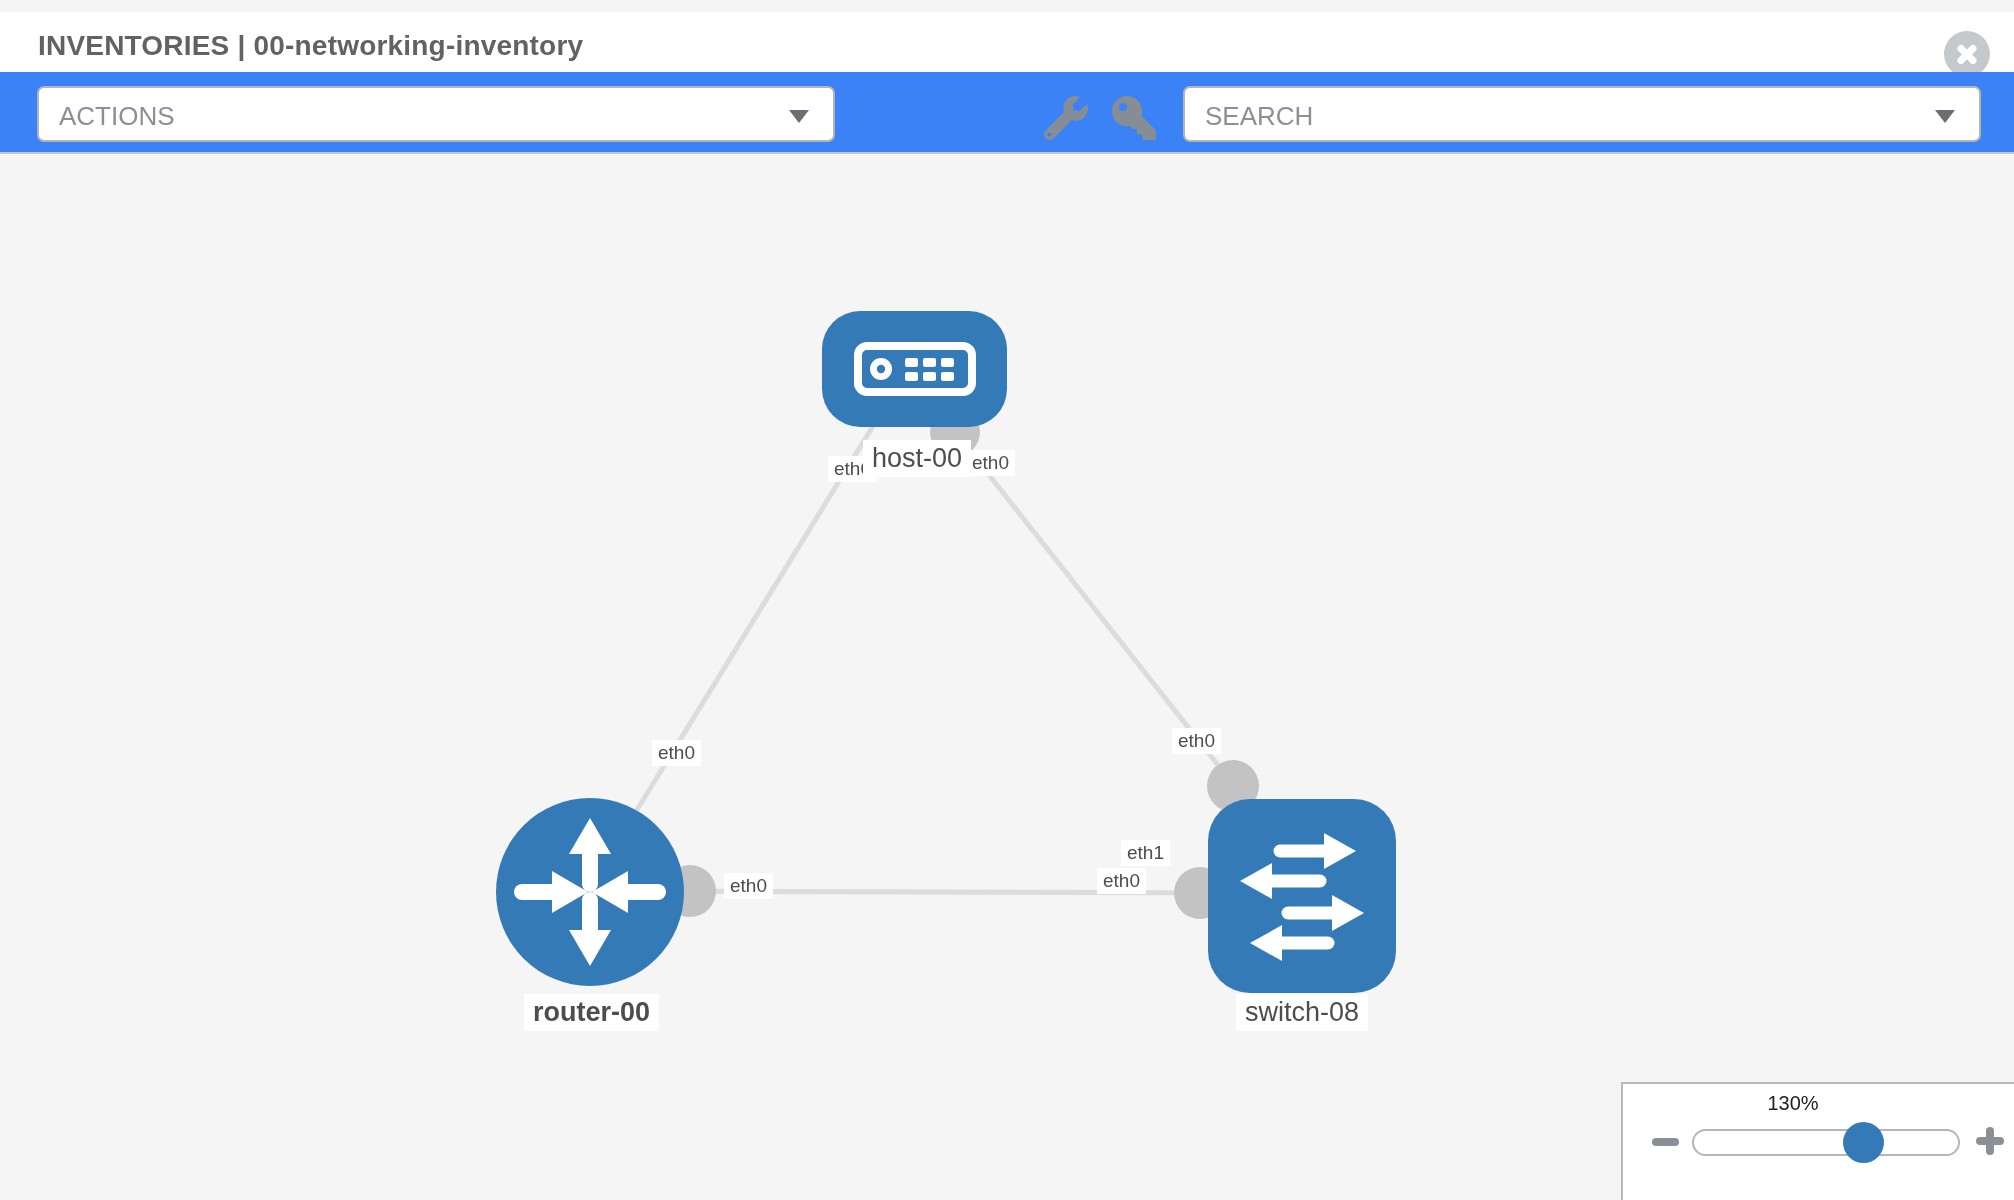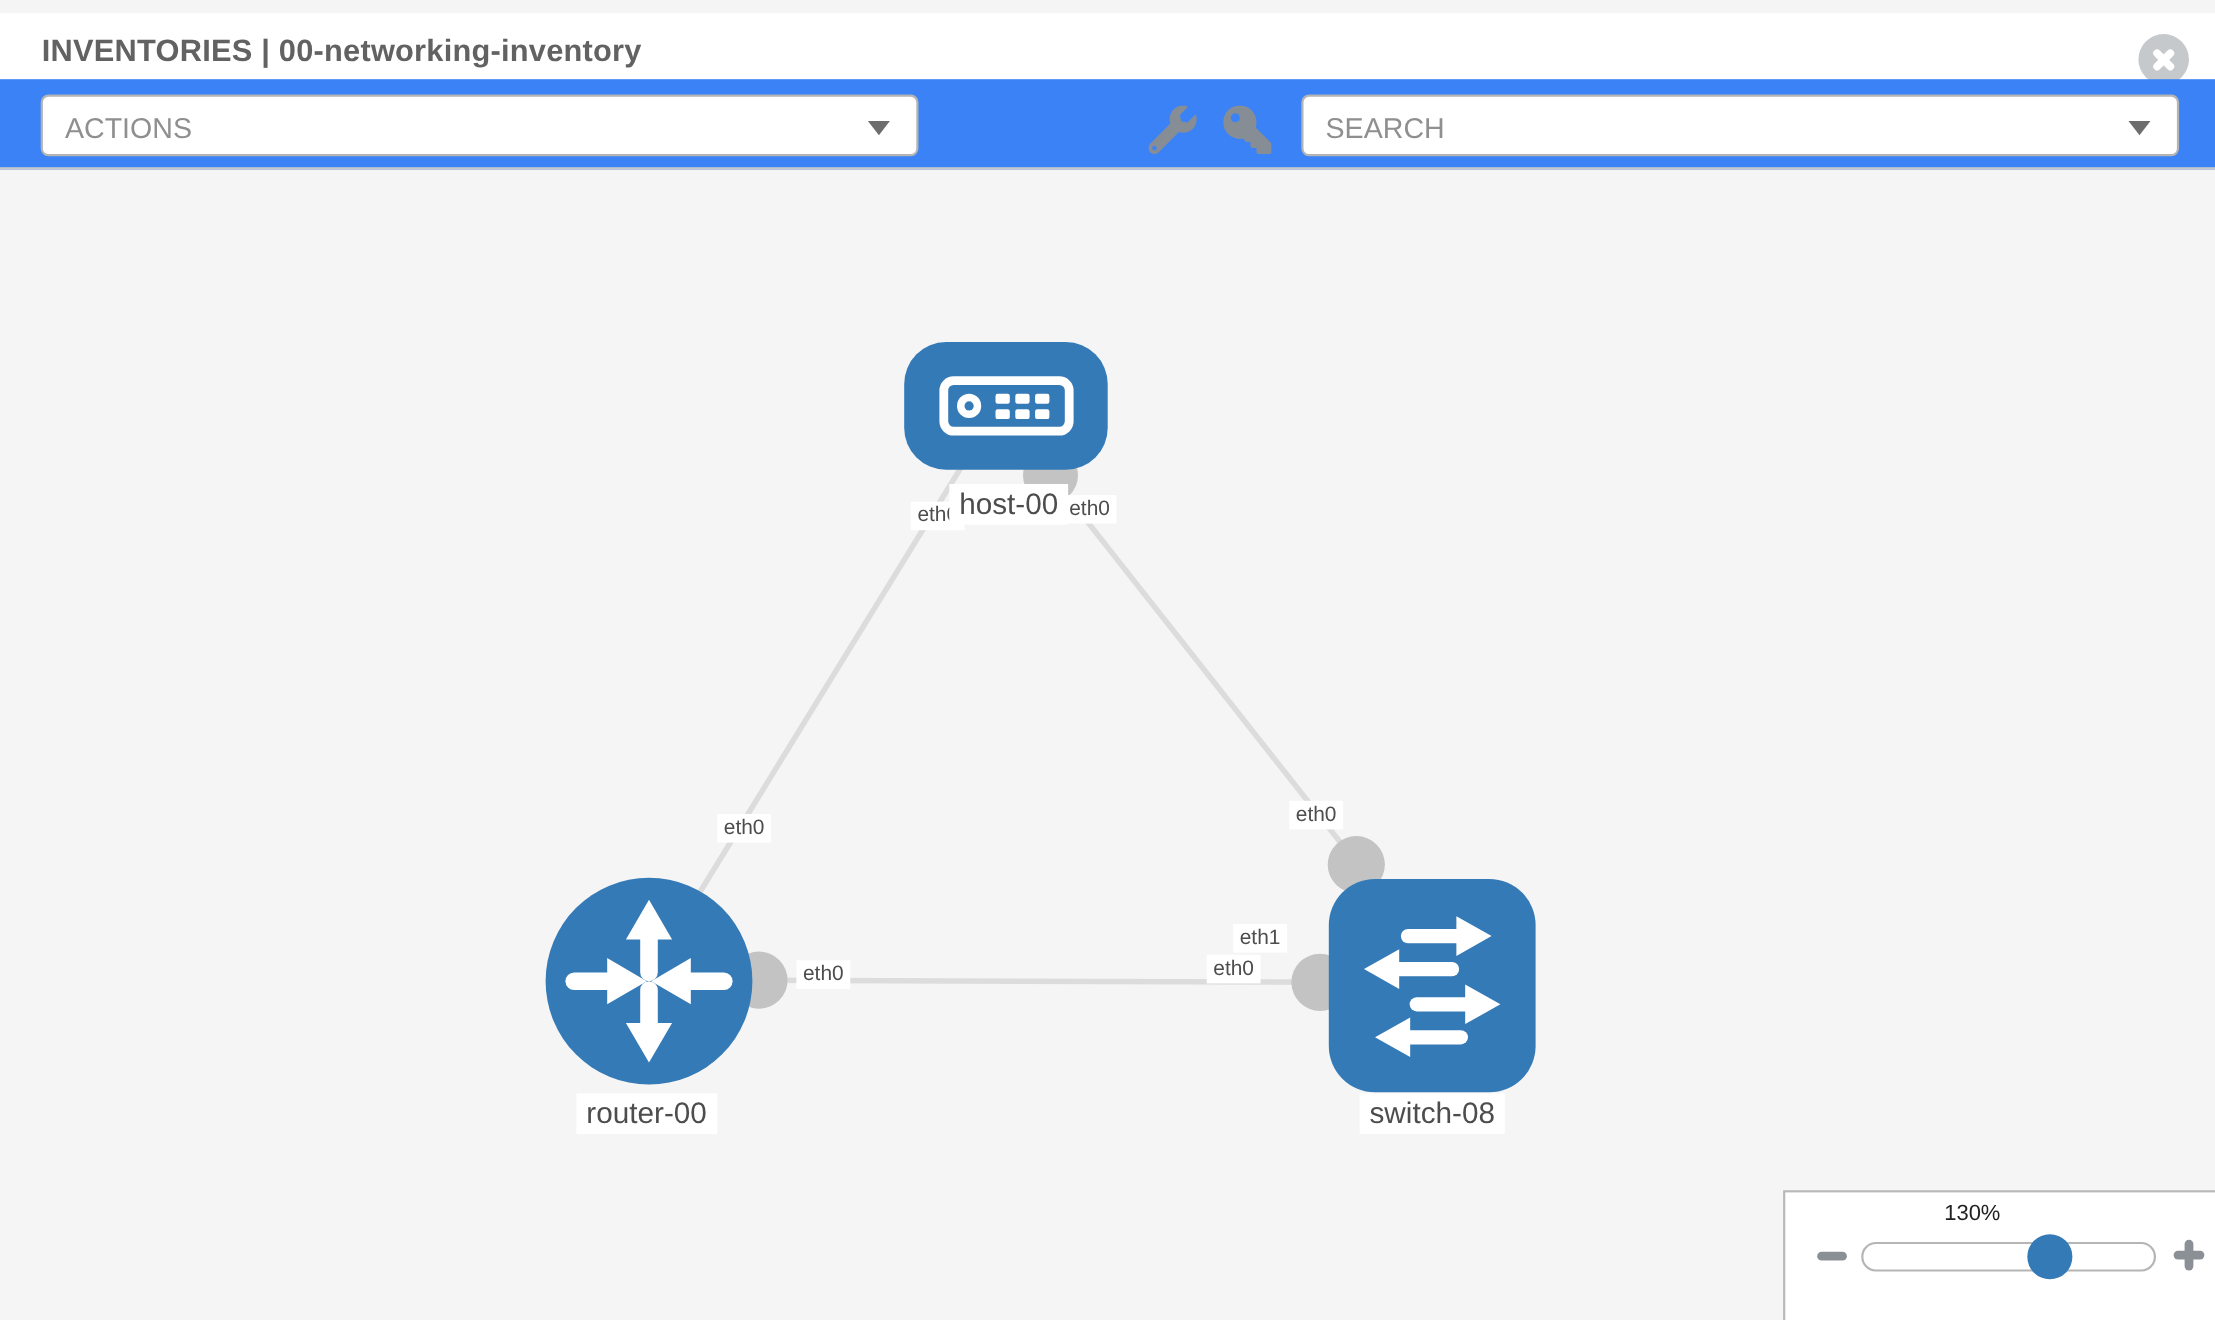--- a/index.html
+++ b/index.html
@@ -47,21 +47,21 @@
   .node-host { left:822px; top:155px; width:185px; height:116px; border-radius:38px; }
   .node-host svg { left:31px; top:30px; width:124px; height:56px; }
   .node-router { left:496px; top:642px; width:188px; height:188px; border-radius:50%; }
   .node-router svg { left:0; top:0; width:188px; height:188px; }
   .node-switch { left:1208px; top:643px; width:188px; height:194px; border-radius:42px; }
   .node-switch svg { left:0; top:0; width:188px; height:194px; }
 
   .chip { position:absolute; background:#ffffff; color:#4d4d4d; white-space:nowrap; }
   .node-chip { font-size:27px; padding:3px 9px; }
   .chip-host   { left:863px; top:284px; }
-  .chip-router { left:524px; top:838px; }
+  .chip-router { left:524px; top:838px;font-weight:bold; }
   .chip-switch { left:1236px; top:838px; }
   .if-chip { font-size:19px; padding:2px 6px; }
   .if-host-l   { left:828px; top:300px; }
   .if-host-r   { left:966px; top:294px; }
   .if-router-t { left:652px; top:584px; }
   .if-switch-t { left:1172px; top:572px; }
   .if-router-r { left:724px; top:717px; }
   .if-switch-back  { left:1097px; top:712px; }
   .if-switch-front { left:1121px; top:684px; }
 

